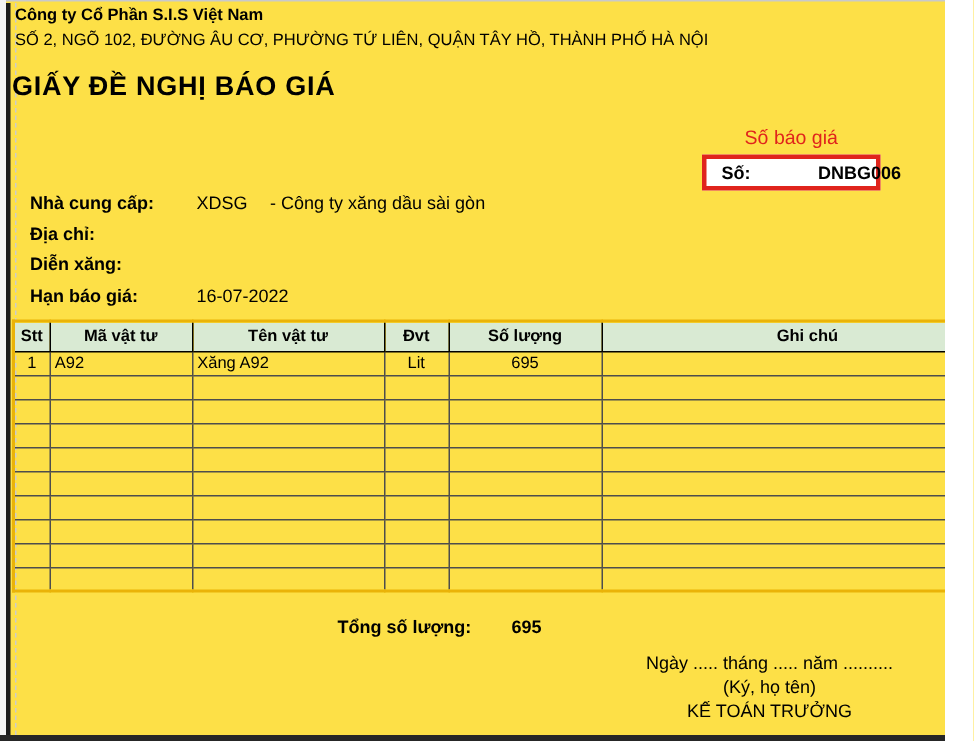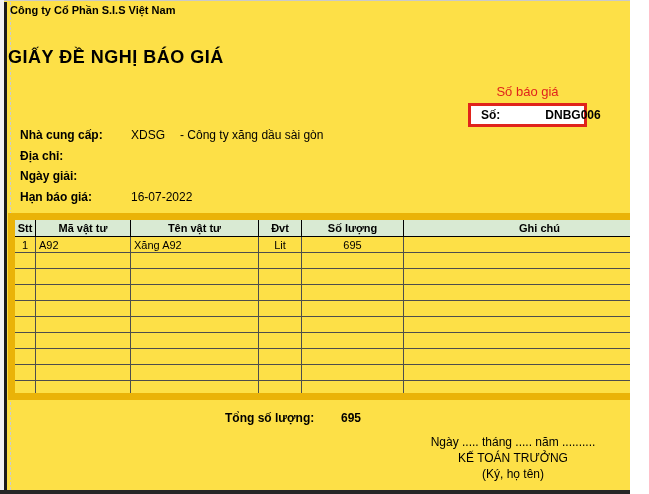--- a/index.html
+++ b/index.html
@@ -29,21 +29,21 @@
   .quote-box .val { font-size:12px; font-weight:bold; color:#000;margin-left:39px; }
 
   .info-label { font-size:12px; font-weight:bold; color:#000; }
   .info-value { font-size:12px; color:#000; }
   .r1 { top:128px; } .r2 { top:149px; } .r3 { top:169px; } .r4 { top:190px; }
   .lx { left:20px; } .vx { left:95px;padding-left:36px; } .nx { left:180px; }
 
   table.items { position:absolute; left:8px; top:213px; width:629px; border-collapse:collapse;
                 table-layout:fixed; font-size:11px; color:#000; }
   table.items th, table.items td { border:1px solid #4d4d4d; overflow:hidden; white-space:nowrap; }
-  table.items { border:7px solid #eab308; }
+  table.items { border:2px solid #eab308; }
   table.items th { height:20px; font-weight:bold; text-align:center; border-color:#000; }
   table.items td { height:16px; padding:0 3px; }
   td.al { text-align:left; } td.ac { text-align:center; }
 
   .total-label { left:225px; top:411px; font-size:12px; font-weight:bold; }
   .total-value { left:341px; top:411px; font-size:12px; font-weight:bold; }
 
   .sign-block { left:418px; top:434px; width:190px; text-align:center; font-size:12px; color:#000; }
   .sign-block div { line-height:16px; }
 </style>
@@ -55,35 +55,36 @@
   <div class="edge-top-line"></div>
   <div class="edge-left-gray"></div>
   <div class="edge-left-black"></div>
   <div class="dash-left"></div>
   <div class="dash-right"></div>
   <div class="edge-right-black"></div>
   <div class="edge-right-gray"></div>
   <div class="edge-bottom"></div>
 
   <div class="abs company-name">Công ty Cổ Phần S.I.S Việt Nam</div>
+  <div class="abs company-addr">SỐ 2, NGÕ 102, ĐƯỜNG ÂU CƠ, PHƯỜNG TỨ LIÊN, QUẬN TÂY HỒ, THÀNH PHỐ HÀ NỘI</div>
 
   <div class="abs doc-title">GIẤY ĐỀ NGHỊ BÁO GIÁ</div>
 
   <div class="abs quote-caption" style="color: rgb(224, 36, 28);">Số báo giá</div>
   <div class="abs quote-box" style="border-color: rgb(224, 36, 28);">
     <span class="lbl">Số:</span>
     <span class="val">DNBG006</span>
   </div>
 
   <div class="abs info-label r1 lx">Nhà cung cấp:</div>
   <div class="abs info-value r1 vx">XDSG</div>
   <div class="abs info-value r1 nx">- Công ty xăng dầu sài gòn</div>
 
   <div class="abs info-label r2 lx">Địa chỉ:</div>
-  <div class="abs info-label r3 lx">Ngày giải:</div>
+  <div class="abs info-label r3 lx">Diễn xăng:</div>
 
   <div class="abs info-label r4 lx">Hạn báo giá:</div>
   <div class="abs info-value r4 vx">16-07-2022</div>
 
   <table class="items">
     <colgroup>
       <col style="width:24px">
         <col style="width:95px">
         <col style="width:128px">
       <col style="width:43px">
@@ -182,17 +183,17 @@
           <td class="al"></td>
         </tr>
       </tbody>
   </table>
 
   <div class="abs total-label">Tổng số lượng:</div>
   <div class="abs total-value">695</div>
 
   <div class="abs sign-block">
     <div>Ngày ..... tháng ..... năm ..........</div>
+    <div>(Ký, họ tên)</div>
     <div>KẾ TOÁN TRƯỞNG</div>
-    <div>(Ký, họ tên)</div>
   </div>
 
 </div>
 
 </body></html>

